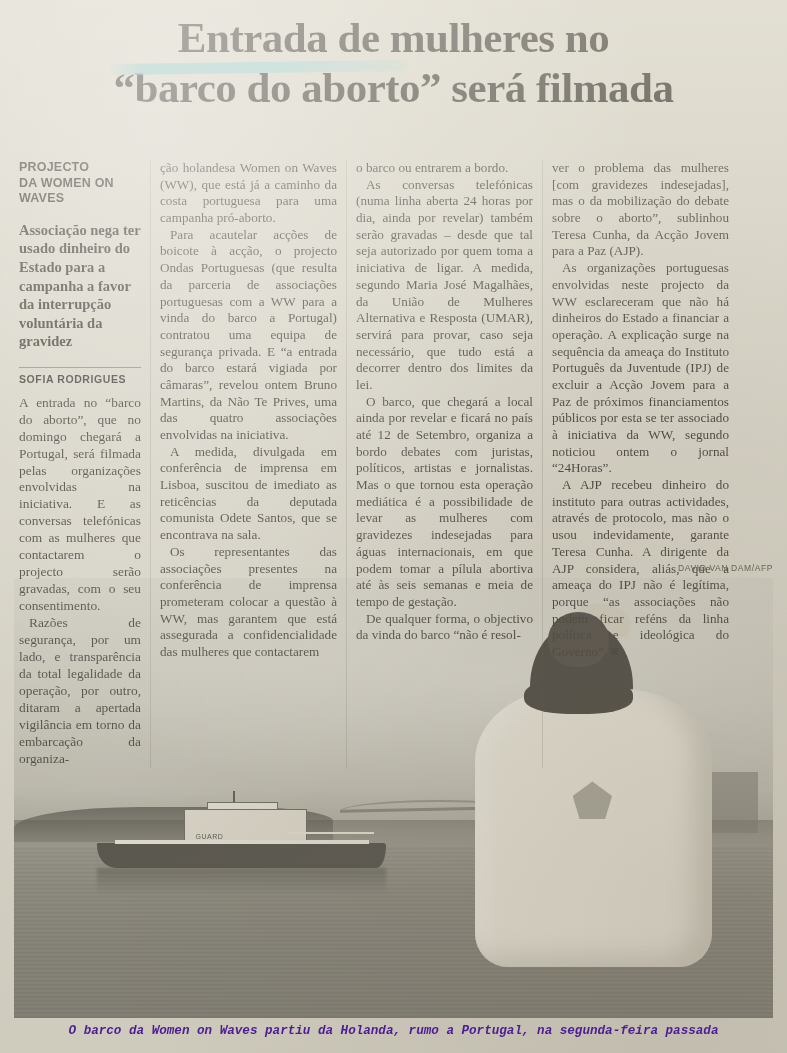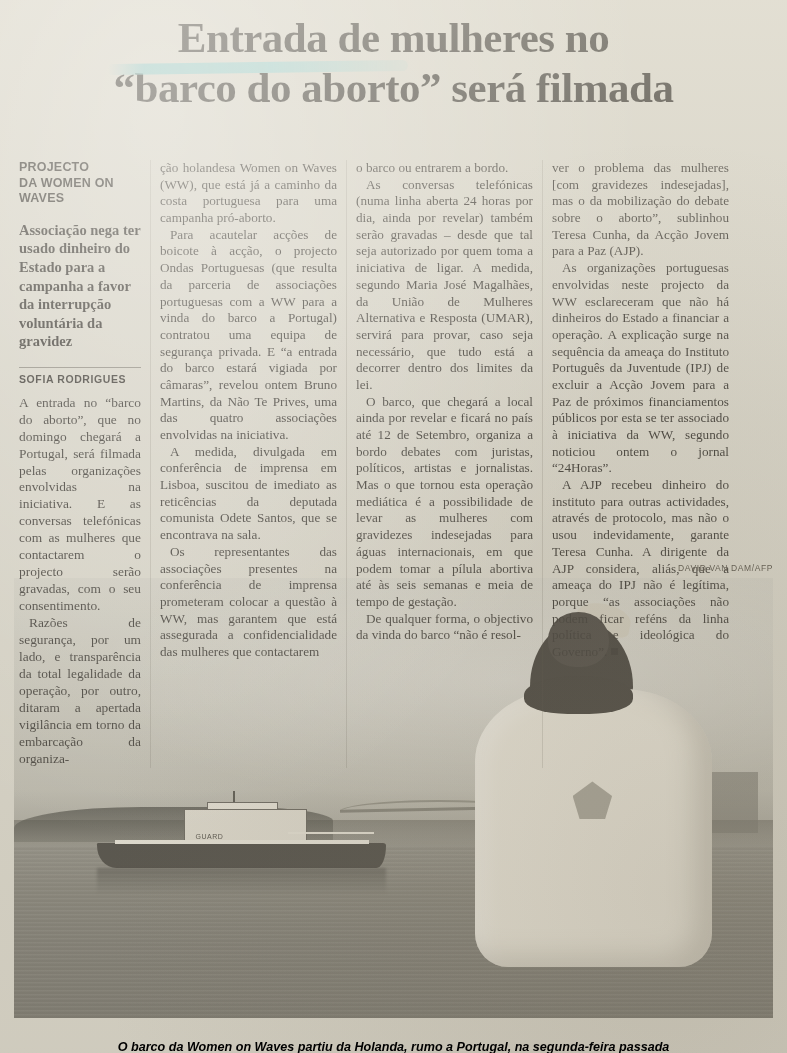--- a/index.html
+++ b/index.html
@@ -373,27 +373,26 @@
     clip-path: polygon(50% 0%, 100% 38%, 82% 100%, 18% 100%, 0% 38%);
     opacity: 0.85;
   }
 
   .caption {
     position: absolute;
     left: 14px;
     right: 14px;
     top: 1024px;
     text-align: center;
-    font-family: Liberation Sans, sans-serif;
+    font-family: Liberation Mono, monospace;
     font-style: italic;
     font-weight: bold;
     font-size: 12.6px;
-    color: #000000;
+    color: #4c1d95;
     z-index: 6;
-    margin-top: 16px;
   }
 </style>
 </head>
 <body>
 
 <div id="page">
 
   <div class="headline">
     <div class="line1">Entrada de mulheres no</div>
     <div class="line2">“barco do aborto” será filmada</div>

